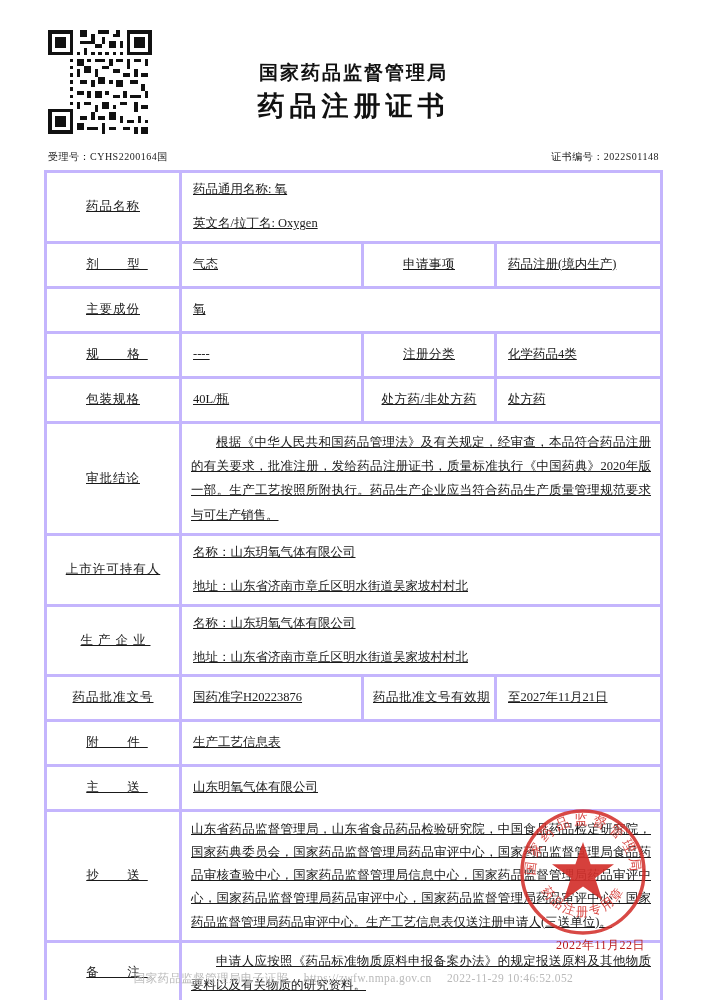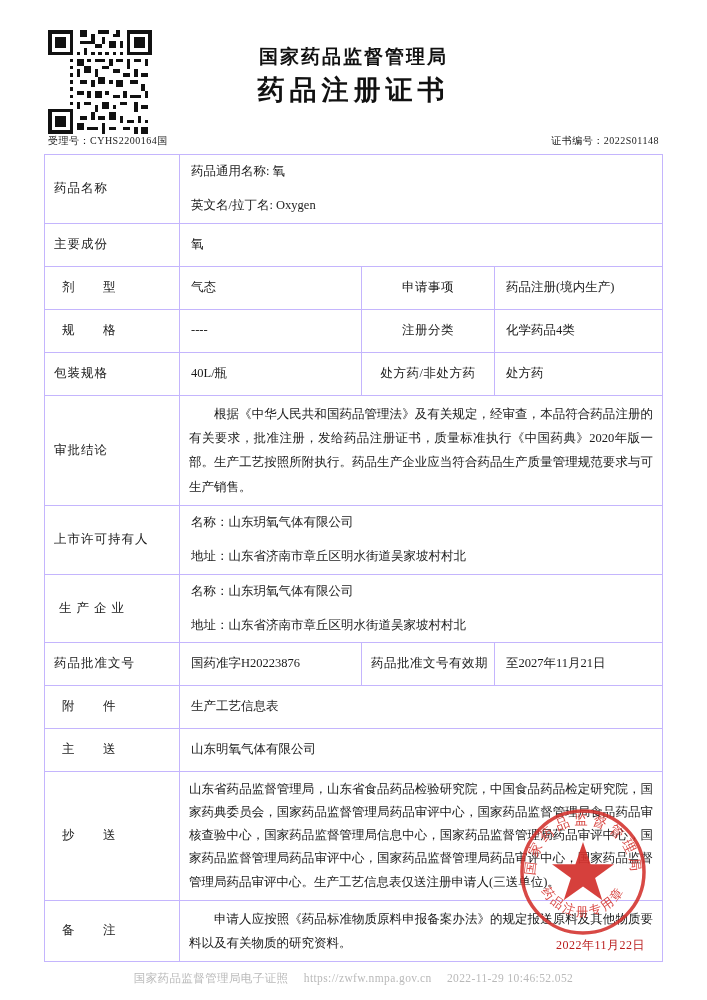--- a/index.html
+++ b/index.html
@@ -13,21 +13,21 @@
     font-family: "Liberation Serif", "DejaVu Serif", serif;
     color: #1a1a1a;
     position: relative;
     overflow: hidden;
   }
   .page {
     width: 707px;
     height: 1000px;
     position: relative;
     box-sizing: border-box;
-    padding: 0 44px;
+    padding: 16px 44px;
   }
 
   
   .qr {
     position: absolute;
     left: 48px;
     top: 30px;
     width: 104px;
     height: 104px;
   }
@@ -66,25 +66,27 @@
 
   
   table.cert {
     width: 100%;
     border-collapse: collapse;
     table-layout: fixed;
     font-size: 12.5px;
     line-height: 1.7;
   }
   table.cert td {
-    border: 1px solid #c4b5fd;
+    border: 3px solid #c4b5fd;
     padding: 6px 9px;
     vertical-align: middle;
+    text-decoration: underline;
   }
   .lbl {
+    text-align: center;
     width: 130px;
     letter-spacing: 1px;
     white-space: nowrap;
   }
   .lbl.sp3 { letter-spacing: 8px; text-indent: 8px; }
   .lbl.sp2 { letter-spacing: 5px; text-indent: 5px; margin-top: 27px; }
   .val { text-align: left; }
   .val.pad { padding-left: 11px; }
   .sub-line { display: block; }
   .sub-line + .sub-line { margin-top: 13px; }
@@ -277,28 +279,28 @@
     </colgroup>
     <tbody>
       <tr>
         <td class="lbl">药品名称</td>
         <td class="val pad name-cell" colspan="3">
           <span class="sub-line">药品通用名称: 氧</span>
           <span class="sub-line">英文名/拉丁名: Oxygen</span>
         </td>
       </tr>
       <tr>
-        <td class="lbl rowh">主要成份</td>
-        <td class="val pad" colspan="3">氧</td>
-      </tr>
-      <tr>
         <td class="lbl sp3 rowh">剂　型</td>
         <td class="val pad">气态</td>
         <td class="mid-lbl">申请事项</td>
         <td class="val pad">药品注册(境内生产)</td>
+      </tr>
+      <tr>
+        <td class="lbl rowh">主要成份</td>
+        <td class="val pad" colspan="3">氧</td>
       </tr>
       <tr>
         <td class="lbl sp3 rowh">规　格</td>
         <td class="val pad">----</td>
         <td class="mid-lbl">注册分类</td>
         <td class="val pad">化学药品4类</td>
       </tr>
       <tr>
         <td class="lbl rowh">包装规格</td>
         <td class="val pad">40L/瓶</td>

